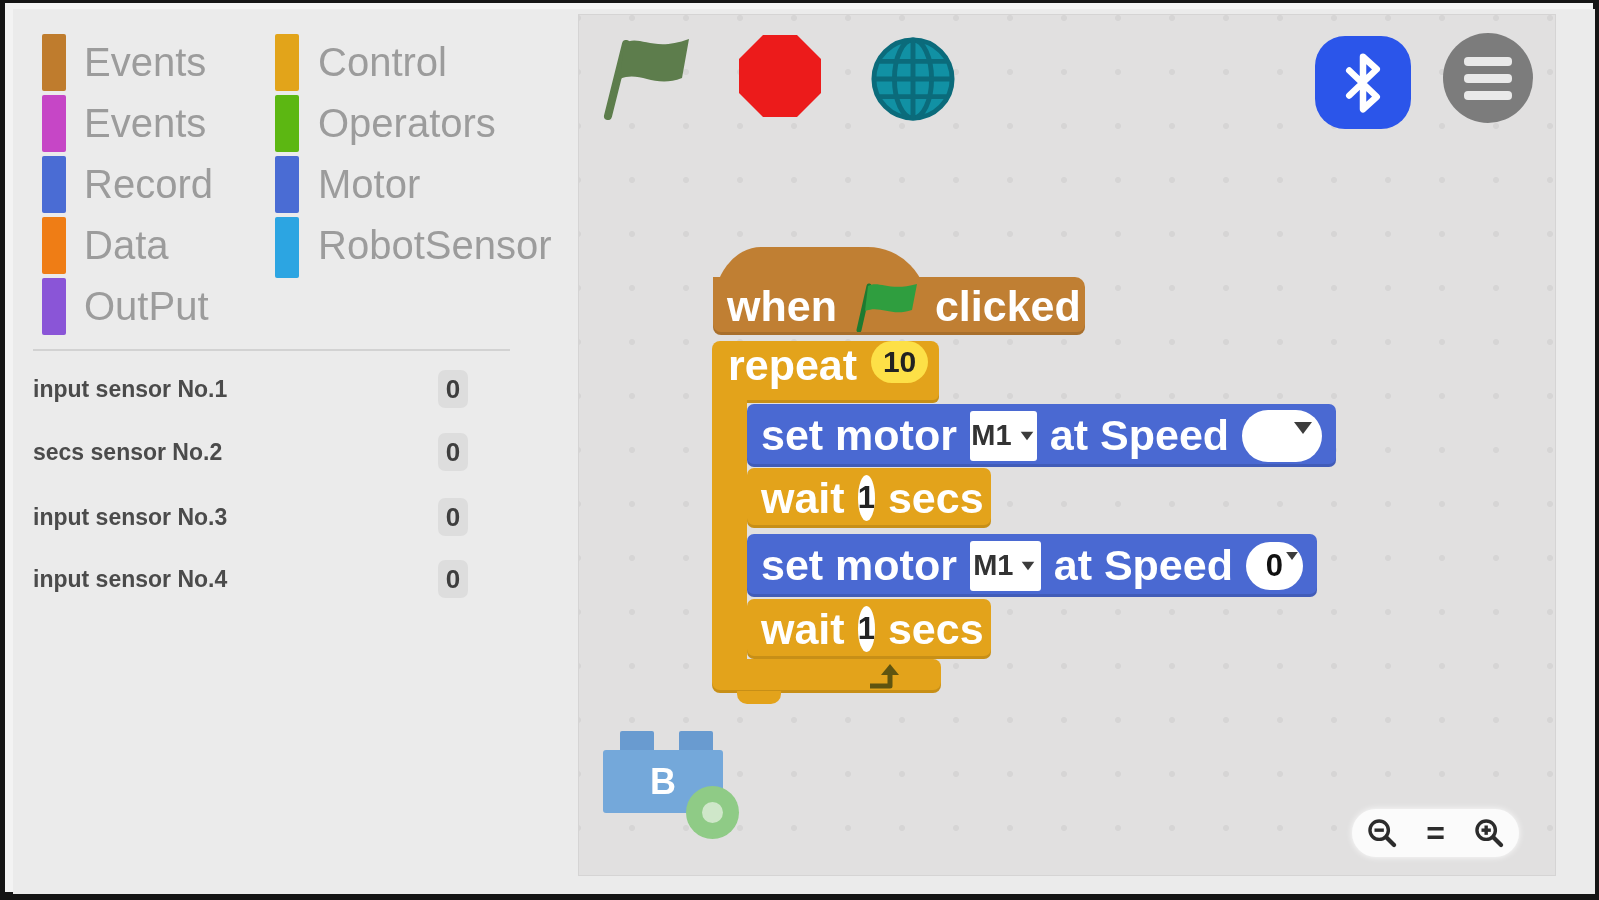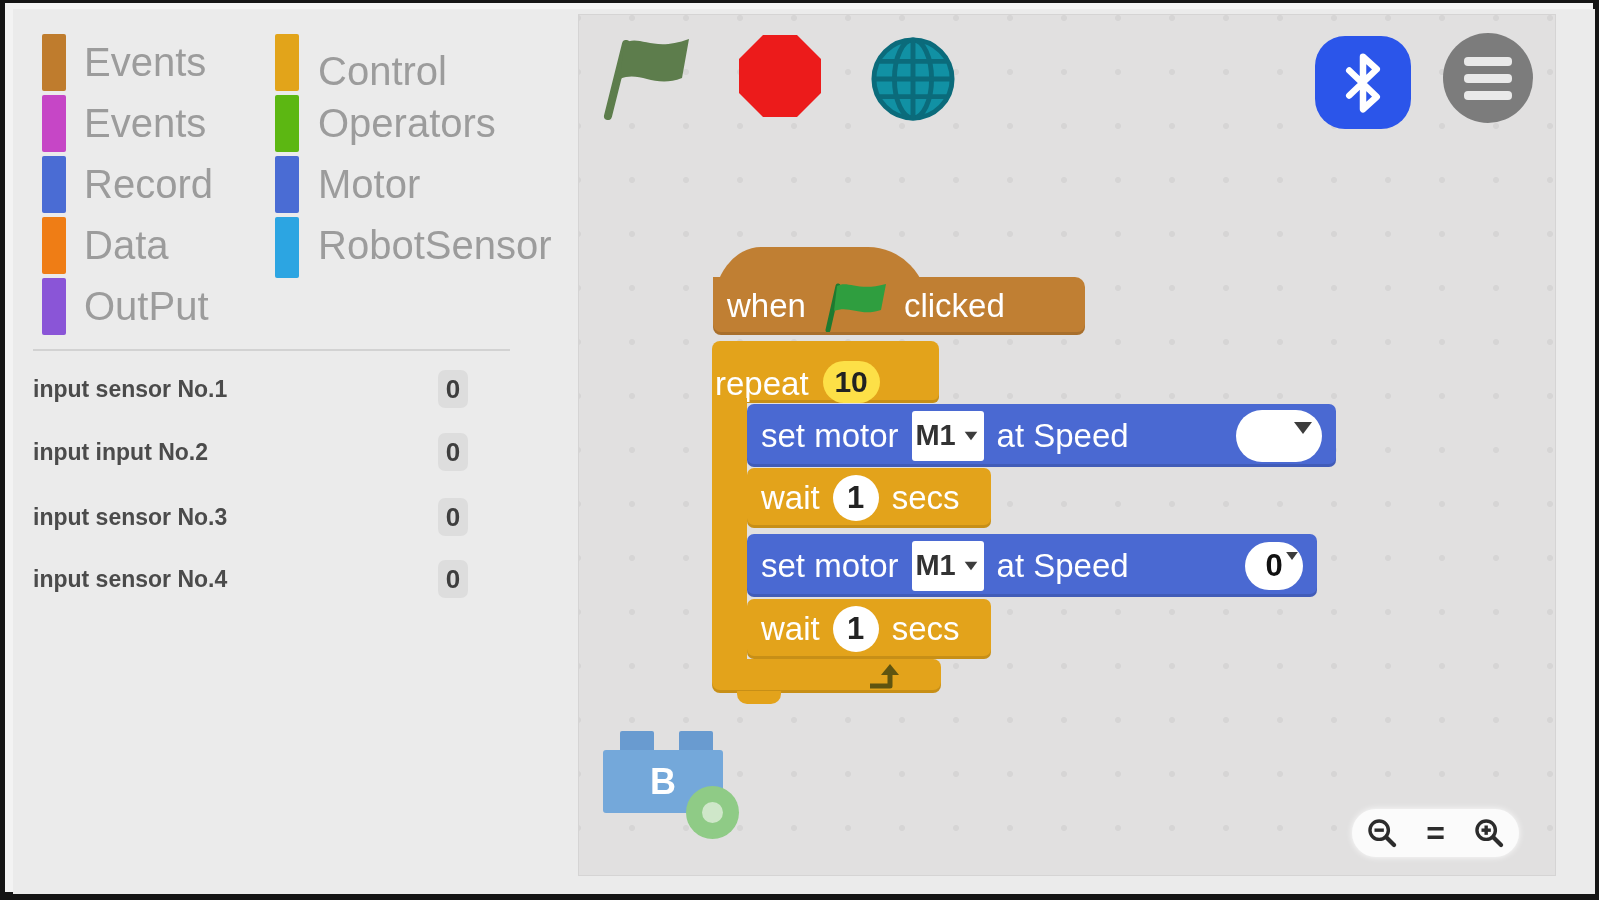--- a/index.html
+++ b/index.html
@@ -22,26 +22,26 @@
   
   .canvas{position:absolute;left:578px;top:14px;width:978px;height:862px;background:#e1e0e0;border:1px solid #d5d4d4;box-sizing:border-box;
     background-image:radial-gradient(circle,rgba(0,0,0,0.05) 2.5px,transparent 3.5px);background-size:54px 54px;background-position:26px 30px;}
 
   .icon-btn{position:absolute;cursor:pointer;}
   .bt-btn{left:1315px;top:36px;width:96px;height:93px;border-radius:30px;background:#2b55ea;display:flex;align-items:center;justify-content:center;}
   .menu-btn{left:1443px;top:33px;width:90px;height:90px;border-radius:50%;background:#7c7c7c;display:flex;flex-direction:column;align-items:center;justify-content:center;gap:8px;}
   .menu-bar{width:48px;height:9px;background:#e9e9e9;border-radius:4px;}
 
   
-  .blk-text{font-size:33px;font-weight:normal;color:#fff;white-space:nowrap;}
+  .blk-text{font-size:43px;font-weight:bold;color:#fff;white-space:nowrap;}
   .hat-dome{position:absolute;left:713px;top:247px;width:215px;height:70px;border-radius:48px 60px 0 0 / 62px 62px 0 0;}
   .hat-body{position:absolute;left:713px;top:277px;width:372px;height:58px;border-radius:0 10px 8px 8px;
     display:flex;align-items:center;gap:14px;padding-left:14px;box-sizing:border-box;box-shadow:inset 0 -3px 0 rgba(0,0,0,0.12);}
   .repeat-head{position:absolute;left:712px;top:341px;width:227px;height:62px;border-radius:8px 8px 6px 0;
-    display:flex;align-items:flex-end;gap:14px;padding-left:3px;box-sizing:border-box;box-shadow:inset 0 -3px 0 rgba(0,0,0,0.12);}
+    display:flex;align-items:flex-start;gap:14px;padding-left:16px;box-sizing:border-box;box-shadow:inset 0 -3px 0 rgba(0,0,0,0.12);}
   .c-arm{position:absolute;left:712px;top:398px;width:35px;height:264px;}
   .c-bottom{position:absolute;left:712px;top:659px;width:229px;height:34px;border-radius:0 8px 8px 8px;box-shadow:inset 0 -3px 0 rgba(0,0,0,0.12);}
   .c-notch{position:absolute;left:737px;top:691px;width:44px;height:13px;border-radius:0 0 10px 10px;}
   .stack{position:absolute;height:63px;border-radius:7px;display:flex;align-items:center;gap:13px;padding:4px 14px;box-sizing:border-box;box-shadow:inset 0 -3px 0 rgba(0,0,0,0.12);}
   .oval{background:#fde047;border-radius:22px;display:flex;align-items:center;justify-content:center;font-weight:bold;color:#222;}
   .num-oval{width:57px;height:42px;font-size:30px;}
   .wait-circ{width:46px;height:46px;border-radius:50%;background:#fff;display:flex;align-items:center;justify-content:center;font-size:31px;font-weight:bold;color:#222;}
   .dd-box{width:72px;height:50px;background:#fff;border-radius:3px;display:flex;align-items:center;justify-content:center;gap:6px;
     font-size:29px;font-weight:bold;color:#333;}
   .tri{width:0;height:0;border-left:9px solid transparent;border-right:9px solid transparent;border-top:12px solid #3c3c3c;}
@@ -85,21 +85,21 @@
     <div class="swatch" style="left: 42px; top: 217px; background: rgb(239, 125, 21);"></div>
     <div class="pal-label" style="left:84px;top:217px;">Data</div>
   </div>
   <div class="abs">
     <div class="swatch" style="left: 42px; top: 278px; background: rgb(138, 85, 215);"></div>
     <div class="pal-label" style="left:84px;top:278px;">OutPut</div>
   </div>
 
   <div class="abs">
     <div class="swatch" style="left: 275px; top: 34px; background: rgb(226, 164, 26);"></div>
-    <div class="pal-label" style="left:318px;top:34px;margin-top:9px;">Control</div>
+    <div class="pal-label" style="left:318px;top:34px;">Control</div>
   </div>
   <div class="abs">
     <div class="swatch" style="left: 275px; top: 95px; background: rgb(92, 183, 18);"></div>
     <div class="pal-label" style="left:318px;top:95px;">Operators</div>
   </div>
   <div class="abs">
     <div class="swatch" style="left: 275px; top: 156px; background: rgb(74, 108, 212);"></div>
     <div class="pal-label" style="left:318px;top:156px;">Motor</div>
   </div>
   <div class="abs">
@@ -107,21 +107,21 @@
     <div class="pal-label" style="left:318px;top:217px;">RobotSensor</div>
   </div>
 
   <div class="divider"></div>
 
   <div class="abs">
     <div class="sensor-label" style="top:368px;">input sensor No.1</div>
     <div class="sensor-badge" style="top:370px;">0</div>
   </div>
   <div class="abs">
-    <div class="sensor-label" style="top:431px;">input input No.2</div>
+    <div class="sensor-label" style="top:431px;">secs sensor No.2</div>
     <div class="sensor-badge" style="top:433px;">0</div>
   </div>
   <div class="abs">
     <div class="sensor-label" style="top:496px;">input sensor No.3</div>
     <div class="sensor-badge" style="top:498px;">0</div>
   </div>
   <div class="abs">
     <div class="sensor-label" style="top:558px;">input sensor No.4</div>
     <div class="sensor-badge" style="top:560px;">0</div>
   </div>

